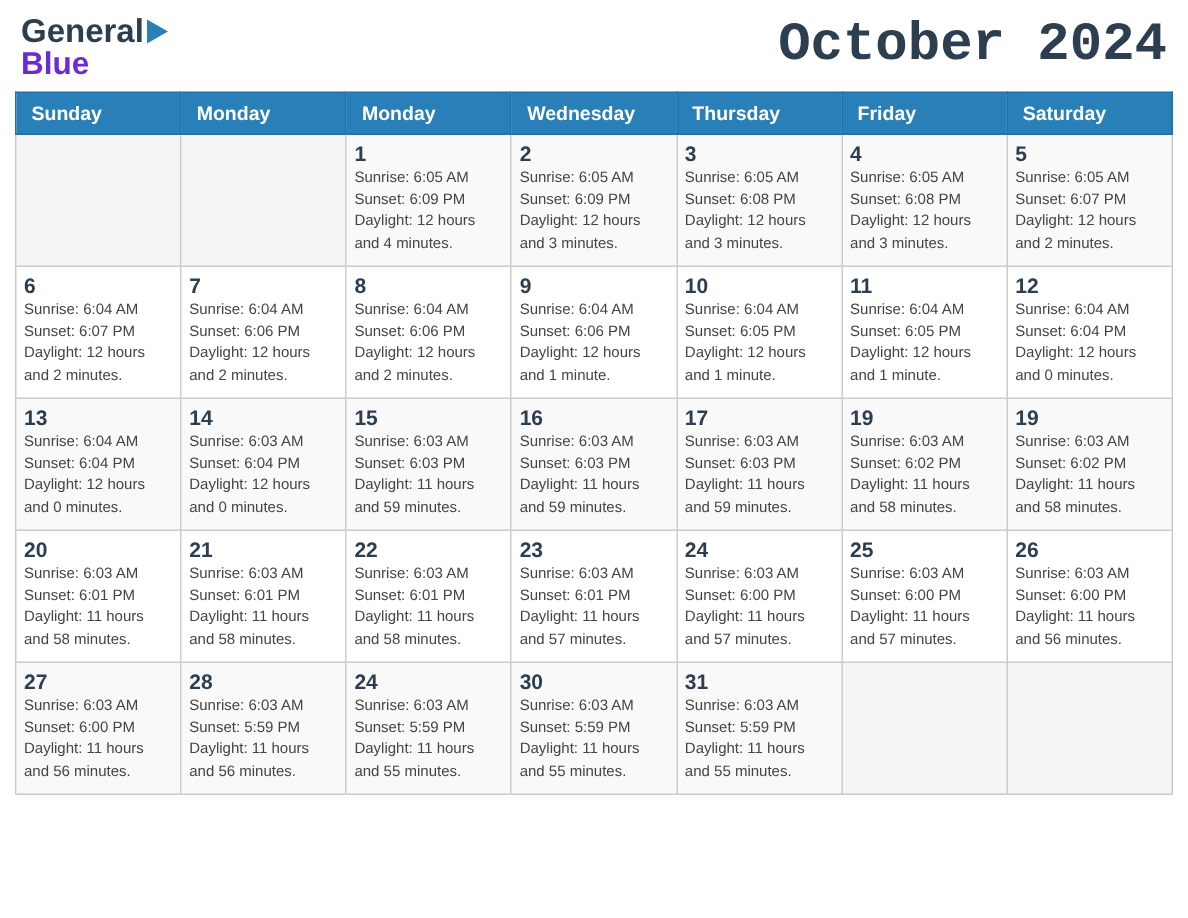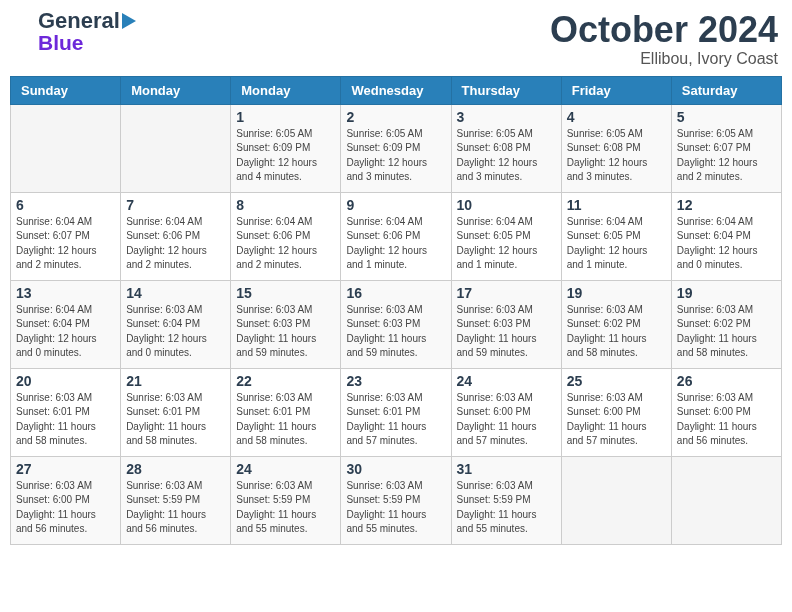--- a/index.html
+++ b/index.html
@@ -14,21 +14,20 @@
       display: flex;
       justify-content: space-between;
       align-items: flex-start;
       margin-bottom: 8px;
       padding: 0 4px;
     }
     .logo {
       display: flex;
       flex-direction: column;
       align-items: flex-start;
-      margin-left: 24px;
     }
     .logo-text {
       font-size: 22px;
       font-weight: bold;
       color: #2c3e50;
       line-height: 1;
     }
     .logo-arrow {
       display: inline-block;
       width: 0;
@@ -40,20 +39,21 @@
       vertical-align: middle;
     }
     .title-block {
       text-align: right;
     }
     .month-title {
       font-size: 36px;
       font-weight: bold;
       color: #2c3e50;
       line-height: 1.1;
+      font-family: Liberation Mono, monospace;
     }
     .subtitle {
       font-size: 16px;
       color: #555;
     }
     table {
       width: 100%;
       border-collapse: collapse;
       table-layout: fixed;
     }
@@ -106,21 +106,20 @@
     <div style="display:flex;align-items:center;">
       <span class="logo-text">
         <span style="color:#2c3e50;">General</span>
       </span>
       <span class="logo-arrow"></span>
     </div>
     <span class="logo-text" style="color:#6d28d9;font-size:21px;">Blue</span>
   </div>
   <div class="title-block">
     <div class="month-title">October 2024</div>
-    <div class="subtitle">Ellibou, Ivory Coast</div>
   </div>
 </div>
 
 <table>
   <thead>
     <tr>
     <th>Sunday</th>
         <th>Monday</th>
         <th>Monday</th>
         <th>Wednesday</th>

